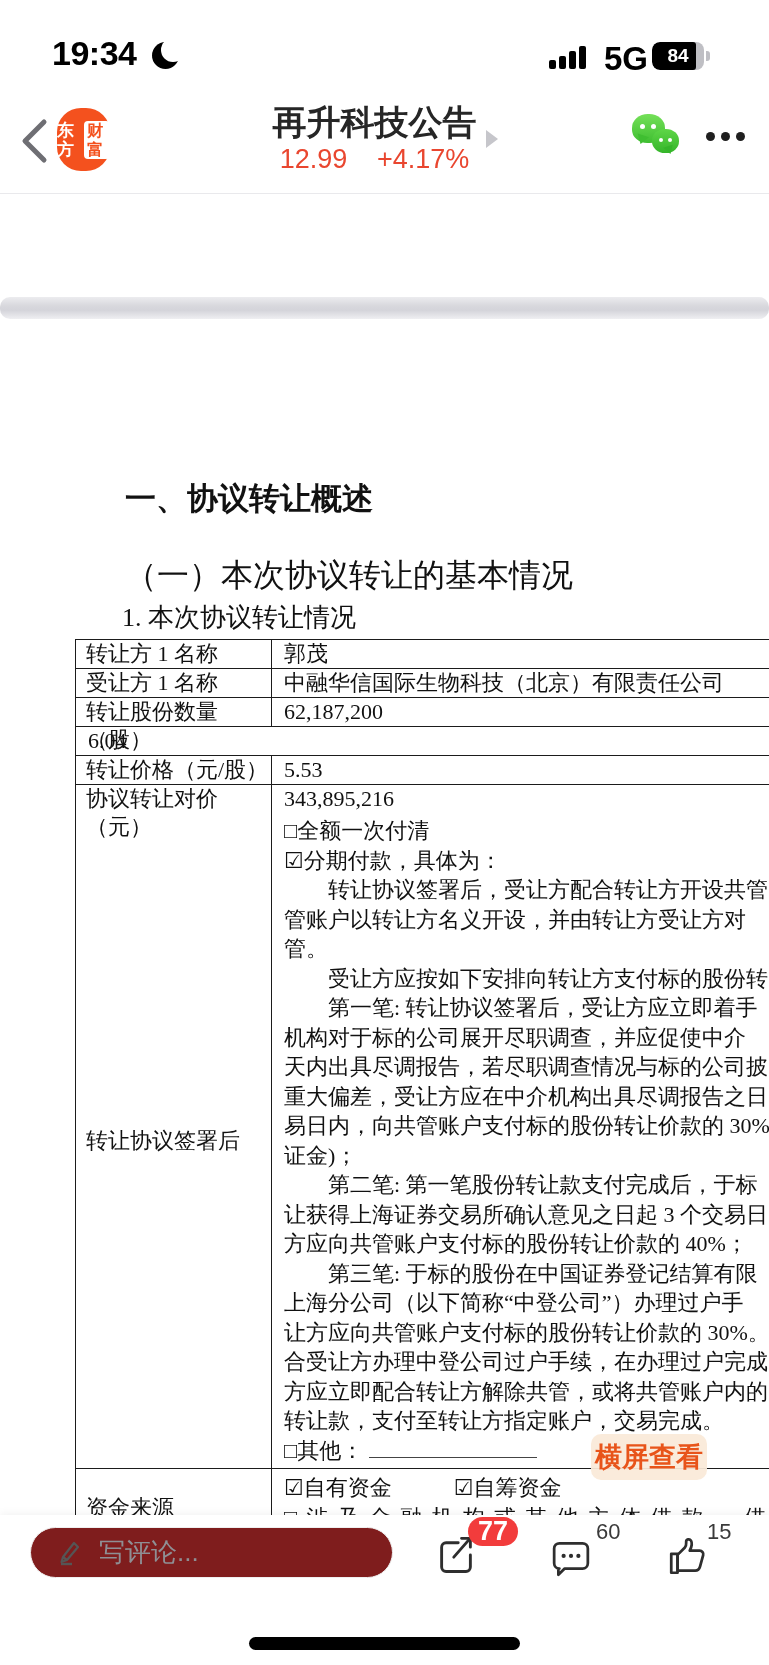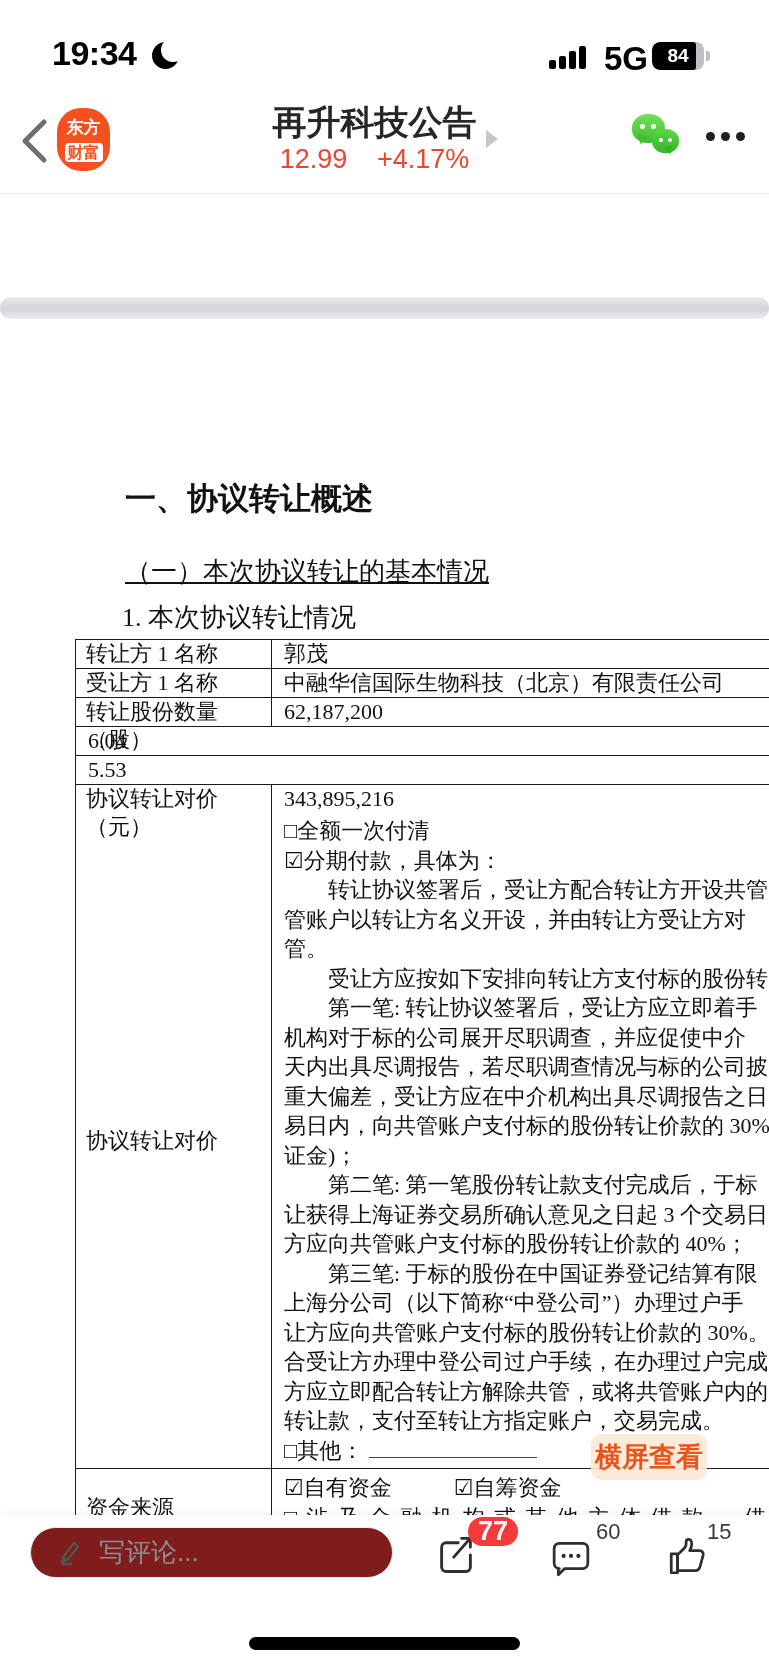--- a/index.html
+++ b/index.html
@@ -19,21 +19,21 @@
   .signal i:nth-child(1){height:9px;} .signal i:nth-child(2){height:13px;}
   .signal i:nth-child(3){height:18px;} .signal i:nth-child(4){height:23px;}
   .net { position:absolute; left:604px; top:40px; font-size:33px; font-weight:700; color:#000; }
   .battery { position:absolute; left:652px; top:42px; width:52px; height:28px; border-radius:8px; background:#bfbfc4; overflow:hidden; }
   .battery .fill { position:absolute; left:0; top:0; bottom:0; width:84%; background:#000; border-radius:8px 3px 3px 8px; }
   .battery .pct { position:absolute; inset:0; display:flex; align-items:center; justify-content:center; color:#fff; font-size:19px; font-weight:700; }
   .battery-cap { position:absolute; left:706px; top:51px; width:4px; height:10px; background:#bfbfc4; border-radius:0 3px 3px 0; }
   
   .nav { position:absolute; top:88px; left:0; right:0; height:106px; background:#fff; border-bottom:1px solid #e9e9ec; }
   .back { position:absolute; left:20px; top:30px; width:28px; height:46px; }
-  .applogo { position:absolute; left:57px; top:20px; width:53px; height:63px; background:#f4511e; border-radius:24px; display:flex; flex-direction:column; align-items:center; justify-content:center; gap:6px; }
+  .applogo { position:absolute; left:57px; top:20px; width:53px; height:63px; background:#f4511e; border-radius:24px; display:flex; flex-direction:row; align-items:center; justify-content:center; gap:6px; }
   .applogo .l1 { color:#fff; font-size:17px; font-weight:700; line-height:19px; }
   .applogo .l2 { color:#f4511e; background:#fff; font-size:16px; font-weight:700; line-height:19px; padding:0 3px; border-radius:4px; }
   .title-wrap { position:absolute; left:120px; right:140px; top:12px; text-align:center; }
   .doc-title { font-size:34px; font-weight:700; color:#262626; display:inline-block; }
   .title-caret { position:absolute; left:486px; top:42px; width:0; height:0; border-left:12px solid #c6c6cb; border-top:9px solid transparent; border-bottom:9px solid transparent; }
   .price-row { position:absolute; left:120px; right:140px; top:56px; text-align:center; font-size:27px; color:#e9462f; }
   .price-row span { margin:0 11px; }
   .wechat { position:absolute; left:632px; top:26px; width:52px; height:48px; }
   .wc-b1 { position:absolute; left:0; top:0; width:33px; height:29px; border-radius:48% 48% 46% 46%; background:linear-gradient(180deg,#74e058,#3fbe31); }
   .wc-b1::after { content:""; position:absolute; left:3px; bottom:-7px; border:6px solid transparent; border-top:9px solid #3fbe31; transform:rotate(18deg); }
@@ -44,21 +44,21 @@
   .wc-b2 i { top:9px; width:4px; height:4px; }
   .wc-b2 i:first-child{left:7px;} .wc-b2 i:last-child{left:16px;}
   .more { position:absolute; left:706px; top:44px; display:flex; gap:6px; }
   .more i { width:9px; height:9px; border-radius:50%; background:#1f1f1f; }
   
   .doc { position:absolute; top:194px; left:0; right:0; height:1321px; background:#fff; overflow:hidden; }
   .page-band { position:absolute; top:103px; left:0; right:0; height:22px; border-radius:10px;
     background:linear-gradient(180deg,#ececef 0%,#d8d8dd 40%,#d4d4da 60%,#efeff2 100%); }
   .serif { font-family:"Liberation Serif","DejaVu Serif",serif; color:#111; }
   .h1 { position:absolute; left:125px; top:284px; font-size:31px; font-weight:700; }
-  .h2 { position:absolute; left:125px; top:360px; font-size:26px;text-decoration:underline; }
+  .h2 { position:absolute; left:125px; top:360px; font-size:32px; }
   .h3 { position:absolute; left:122px; top:406px; font-size:26px; }
   .dtable { position:absolute; left:75px; top:445px; width:900px; border:1.5px solid #1b1b1b; font-size:22px; }
   .trow { display:flex; border-bottom:1.5px solid #1b1b1b; }
   .trow:last-child { border-bottom:none; }
   .tcell { padding-left:10px; }
   .tcell.label { width:196px; border-right:1.5px solid #1b1b1b; flex:none; }
   .tcell.value { flex:1; padding-left:12px; }
   .simple .tcell { height:28px; line-height:28px; }
   .payment-row .tcell.label { display:flex; align-items:center; }
   .payment-row .tcell.value { padding-top:3px; padding-bottom:3px; }
@@ -160,30 +160,31 @@
             <div class="tcell value">中融华信国际生物科技（北京）有限责任公司</div>
           </div>
           <div class="trow simple">
             <div class="tcell label">转让股份数量（股）</div>
             <div class="tcell value">62,187,200</div>
           </div>
           <div class="trow simple">
             <div class="tcell value">6.04</div>
           </div>
           <div class="trow simple">
+            <div class="tcell label">转让价格（元/股）</div>
             <div class="tcell value">5.53</div>
           </div>
           <div class="trow simple">
             <div class="tcell label">协议转让对价（元）</div>
             <div class="tcell value">343,895,216</div>
           </div>
         </div>
 
       <div class="trow payment-row">
-        <div class="tcell label">协议转让对价</div>
+        <div class="tcell label">转让协议签署后</div>
         <div class="tcell value" id="payment-lines">
             <div class="pline">□全额一次付清</div>
             <div class="pline">☑分期付款，具体为：</div>
             <div class="pline indent">转让协议签署后，受让方配合转让方开设共管</div>
             <div class="pline">管账户以转让方名义开设，并由转让方受让方对</div>
             <div class="pline">管。</div>
             <div class="pline indent">受让方应按如下安排向转让方支付标的股份转</div>
             <div class="pline indent">第一笔: 转让协议签署后，受让方应立即着手</div>
             <div class="pline">机构对于标的公司展开尽职调查，并应促使中介</div>
             <div class="pline">天内出具尽调报告，若尽职调查情况与标的公司披</div>

